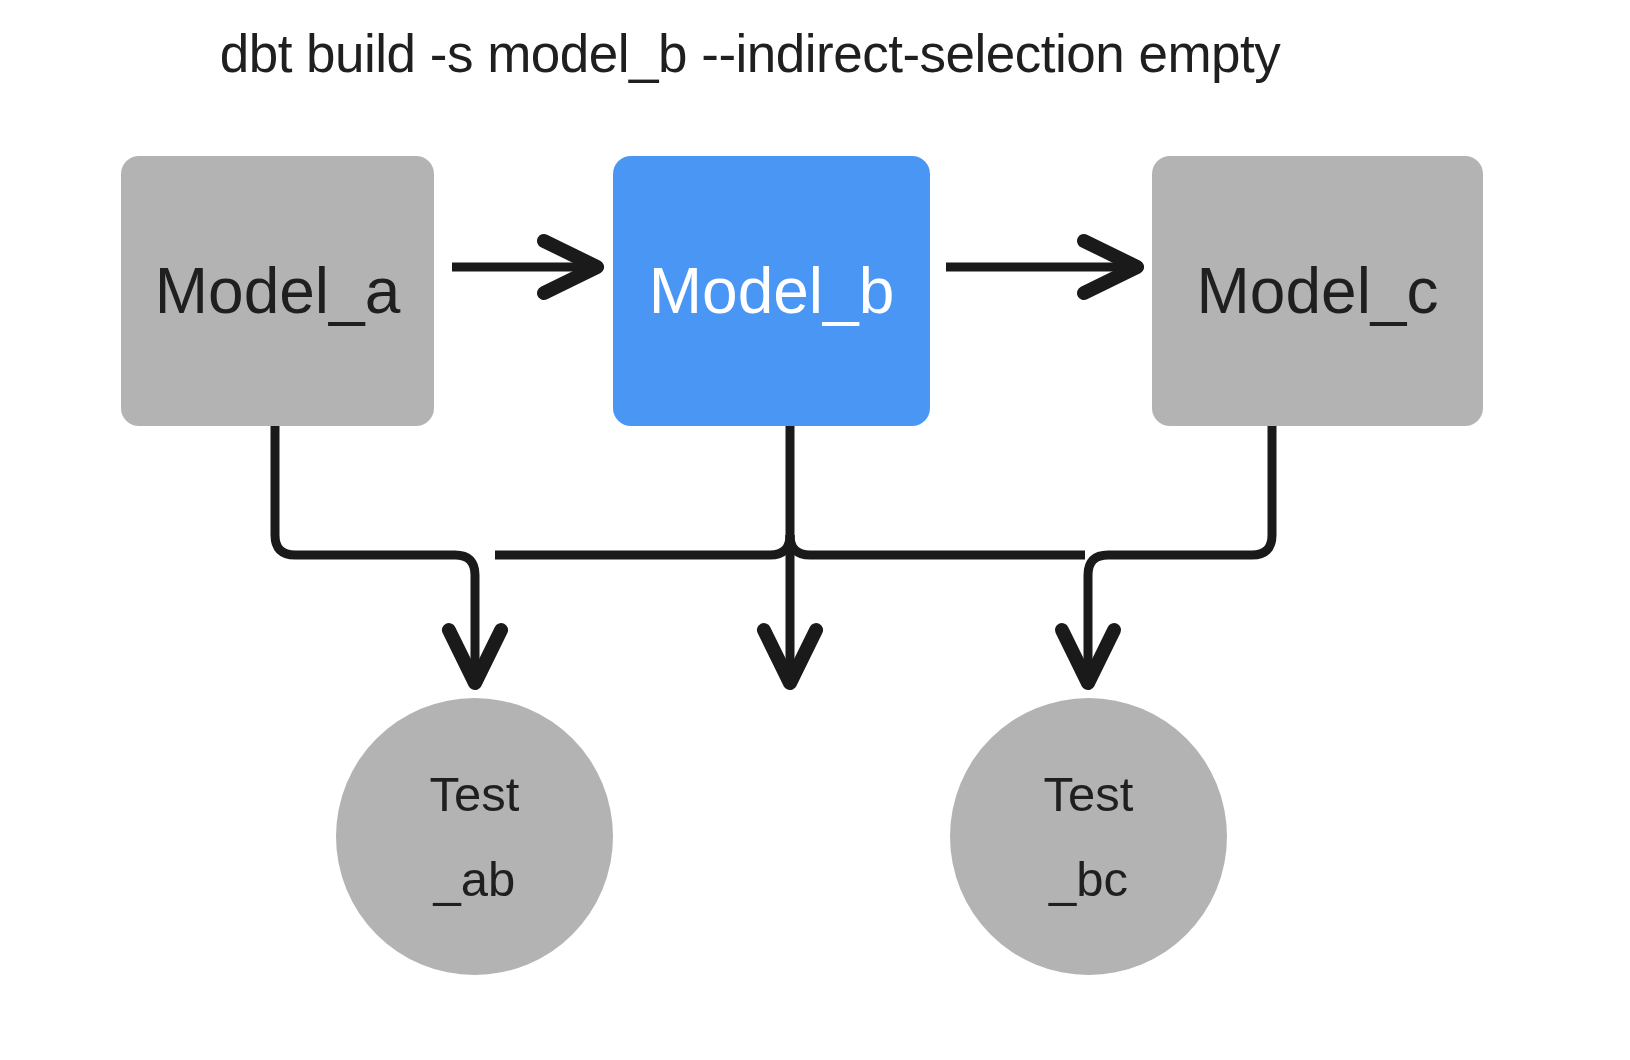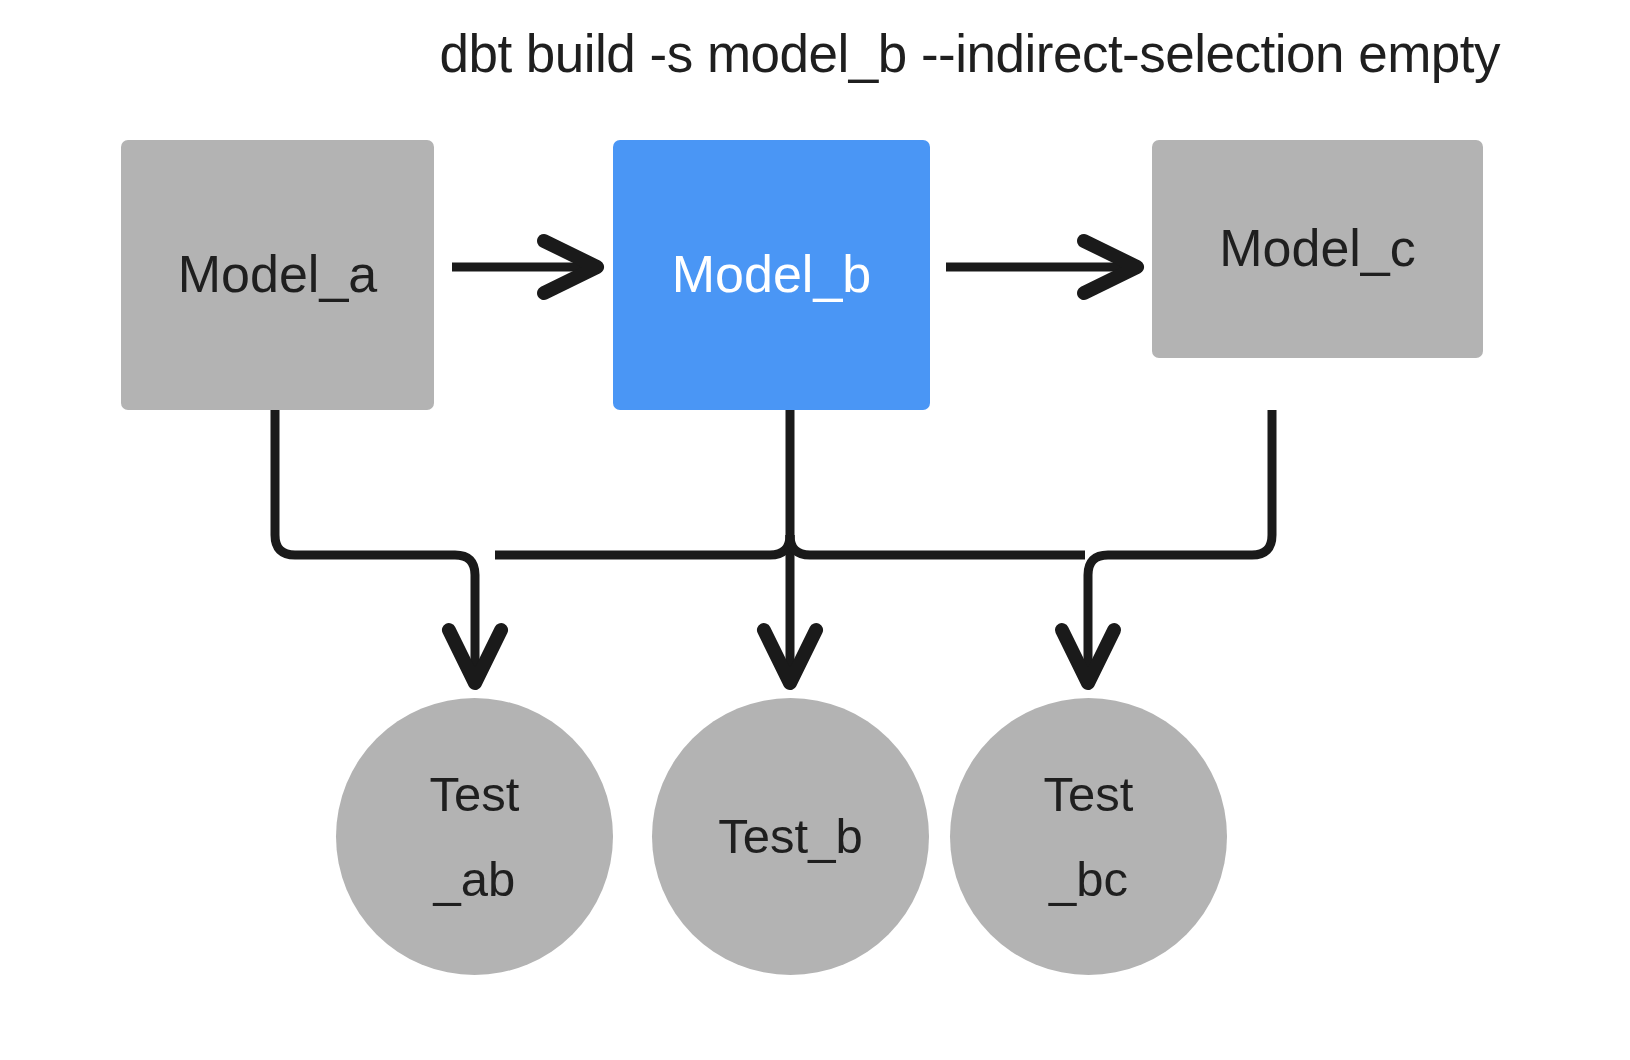--- a/index.html
+++ b/index.html
@@ -25,36 +25,37 @@
     top: 0;
     width: 1630px;
     height: 1060px;
     pointer-events: none;
   }
   .title {
     position: absolute;
     left: 0;
     top: 24px;
     width: 1500px;
-    text-align: right;
+    text-align: center;
     font-size: 53px;
     line-height: 1.15;
     color: #1f1f1f;
     letter-spacing: -0.5px;
     white-space: nowrap;
   }
   .node-box {
     position: absolute;
-    border-radius: 7px;
+    border-radius: 18px;
     display: flex;
     align-items: center;
     justify-content: center;
-    font-size: 52px;
+    font-size: 64px;
     line-height: 1.1;
     box-sizing: border-box;
+    margin-top: 16px;
   }
   .node-box .node-label {
     pointer-events: none;
   }
   .box-gray {
     background: #b3b3b3;
     color: #1f1f1f;
   }
   .box-blue {
     background: #4a96f5;
@@ -111,31 +112,28 @@
   </svg>
 
   <div class="node-box box-gray" style="left:121px; top:140px; width:313px; height:270px;">
     <span class="node-label">Model_a</span>
   </div>
 
   <div class="node-box box-blue" style="left:613px; top:140px; width:317px; height:270px;text-align:right;">
     <span class="node-label">Model_b</span>
   </div>
 
-  <div class="node-box box-gray" style="left:1152px; top:140px; width:331px; height:218px;">
+  <div class="node-box box-gray" style="left:1152px; top:140px; width:331px; height:270px;">
     <span class="node-label">Model_c</span>
   </div>
 
   <div class="node-circle" style="left:336px; top:698px; width:277px; height:277px;">
     <span class="node-label">Test
 _ab</span>
   </div>
 
-  <div class="node-circle" style="left:652px; top:698px; width:277px; height:277px; line-height:1.1;">
-    <span class="node-label">Test_b</span>
-  </div>
 
   <div class="node-circle" style="left:950px; top:698px; width:277px; height:277px;">
     <span class="node-label">Test
 _bc</span>
   </div>
 
 </div>
 
 </body></html>

